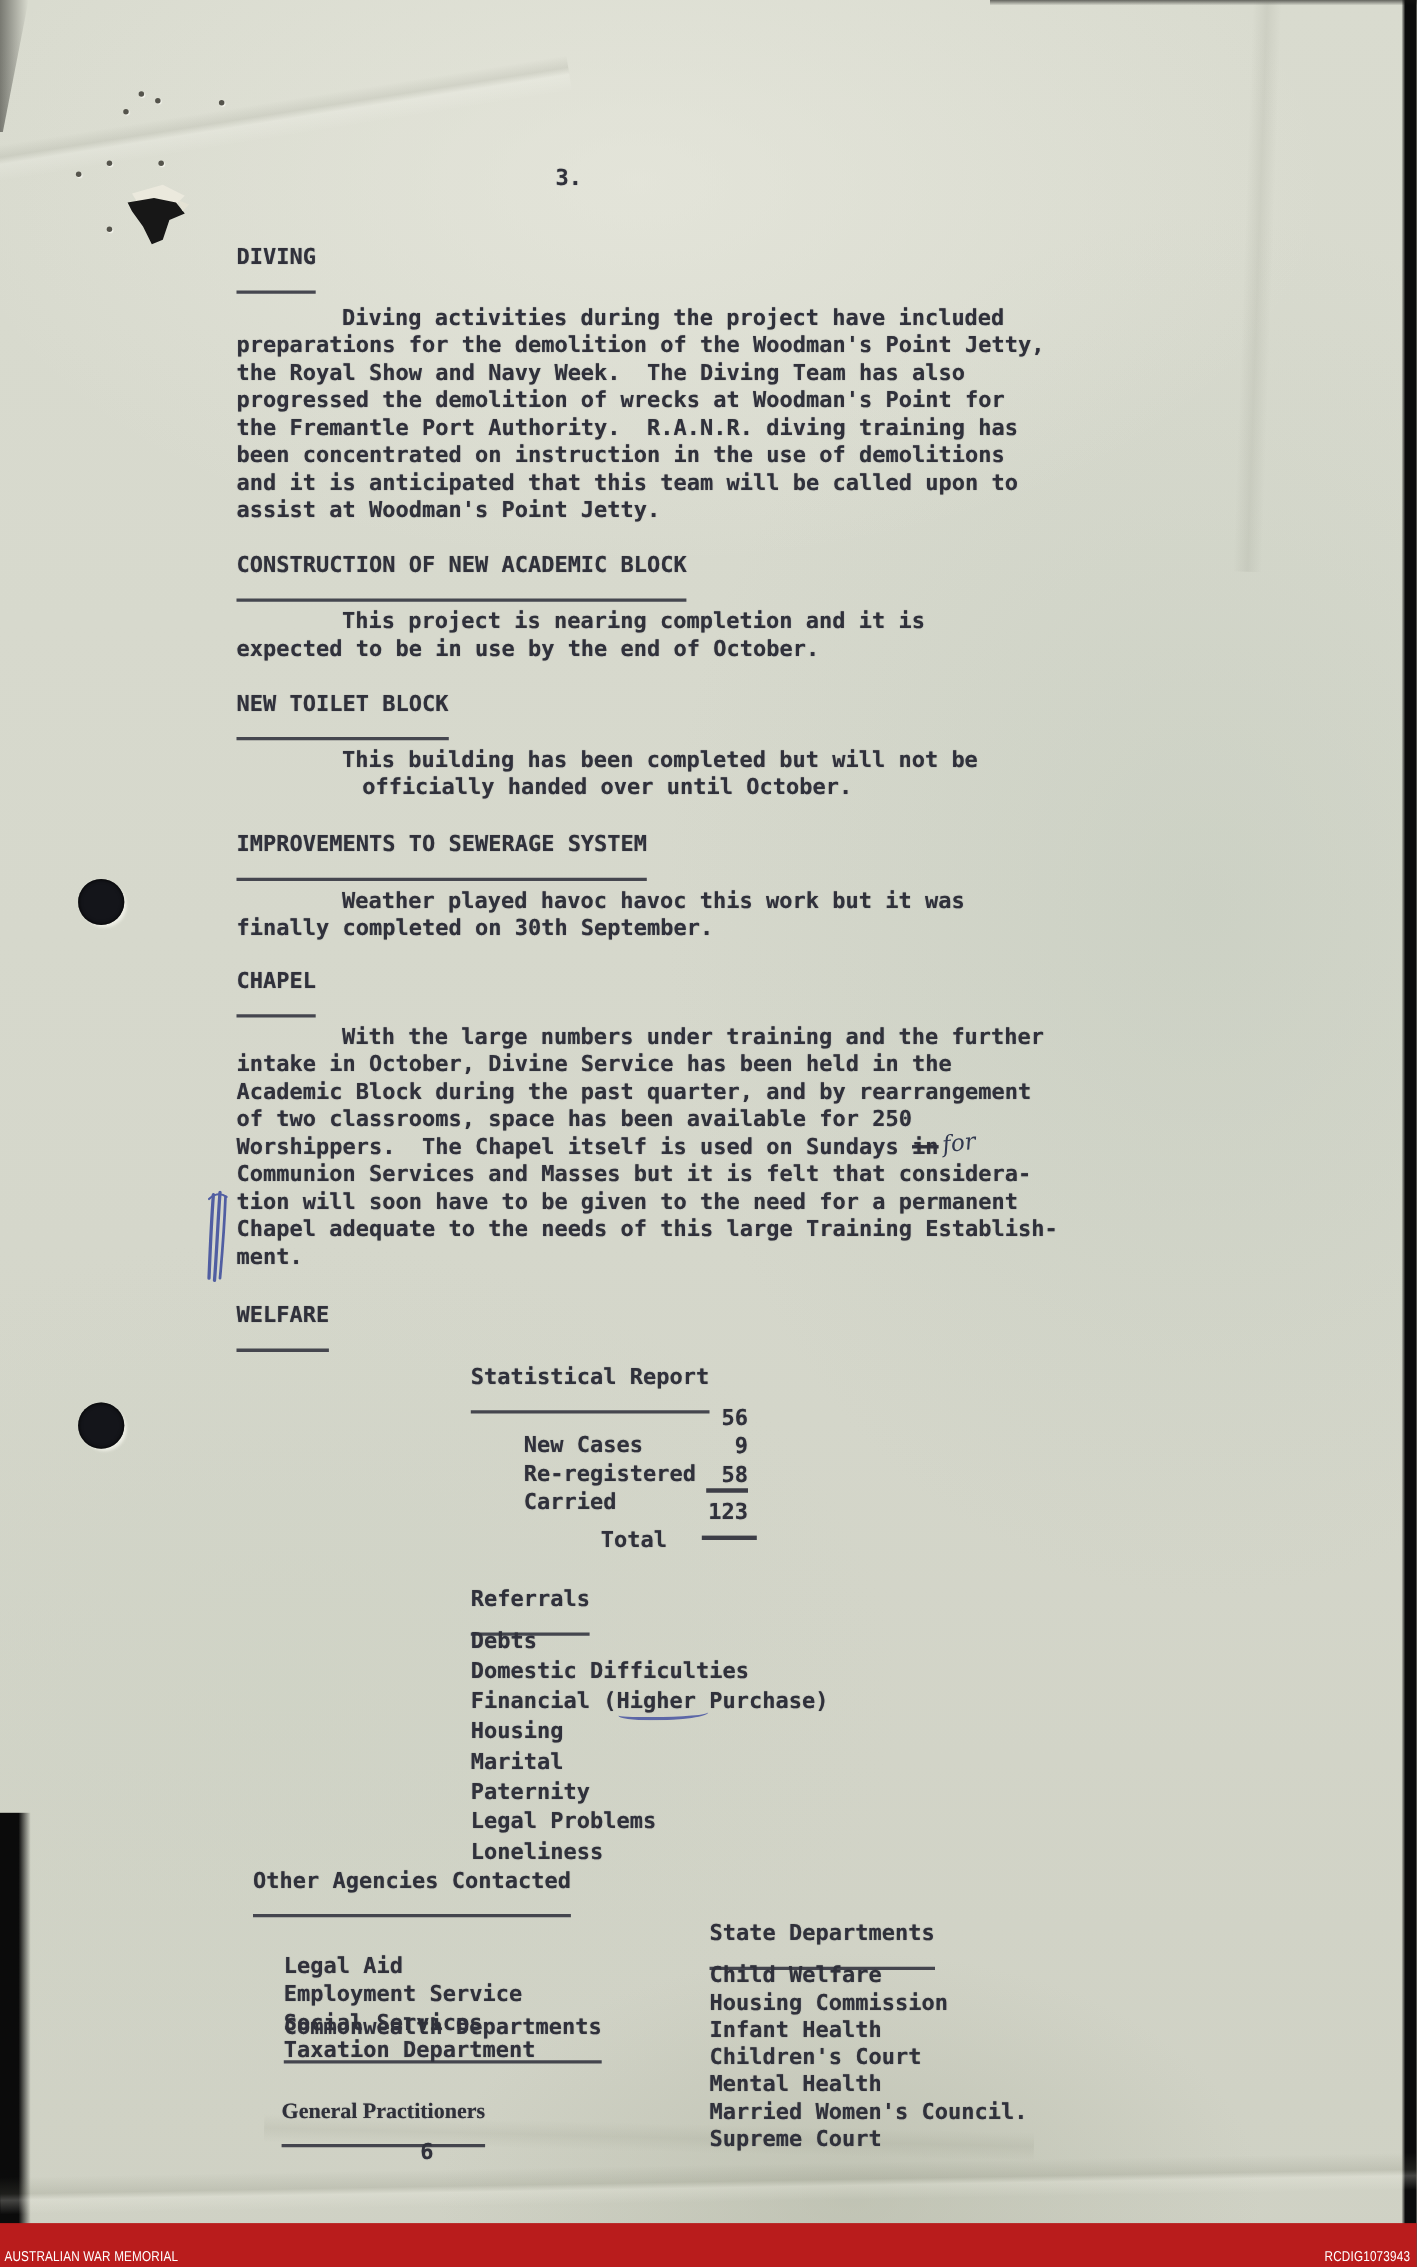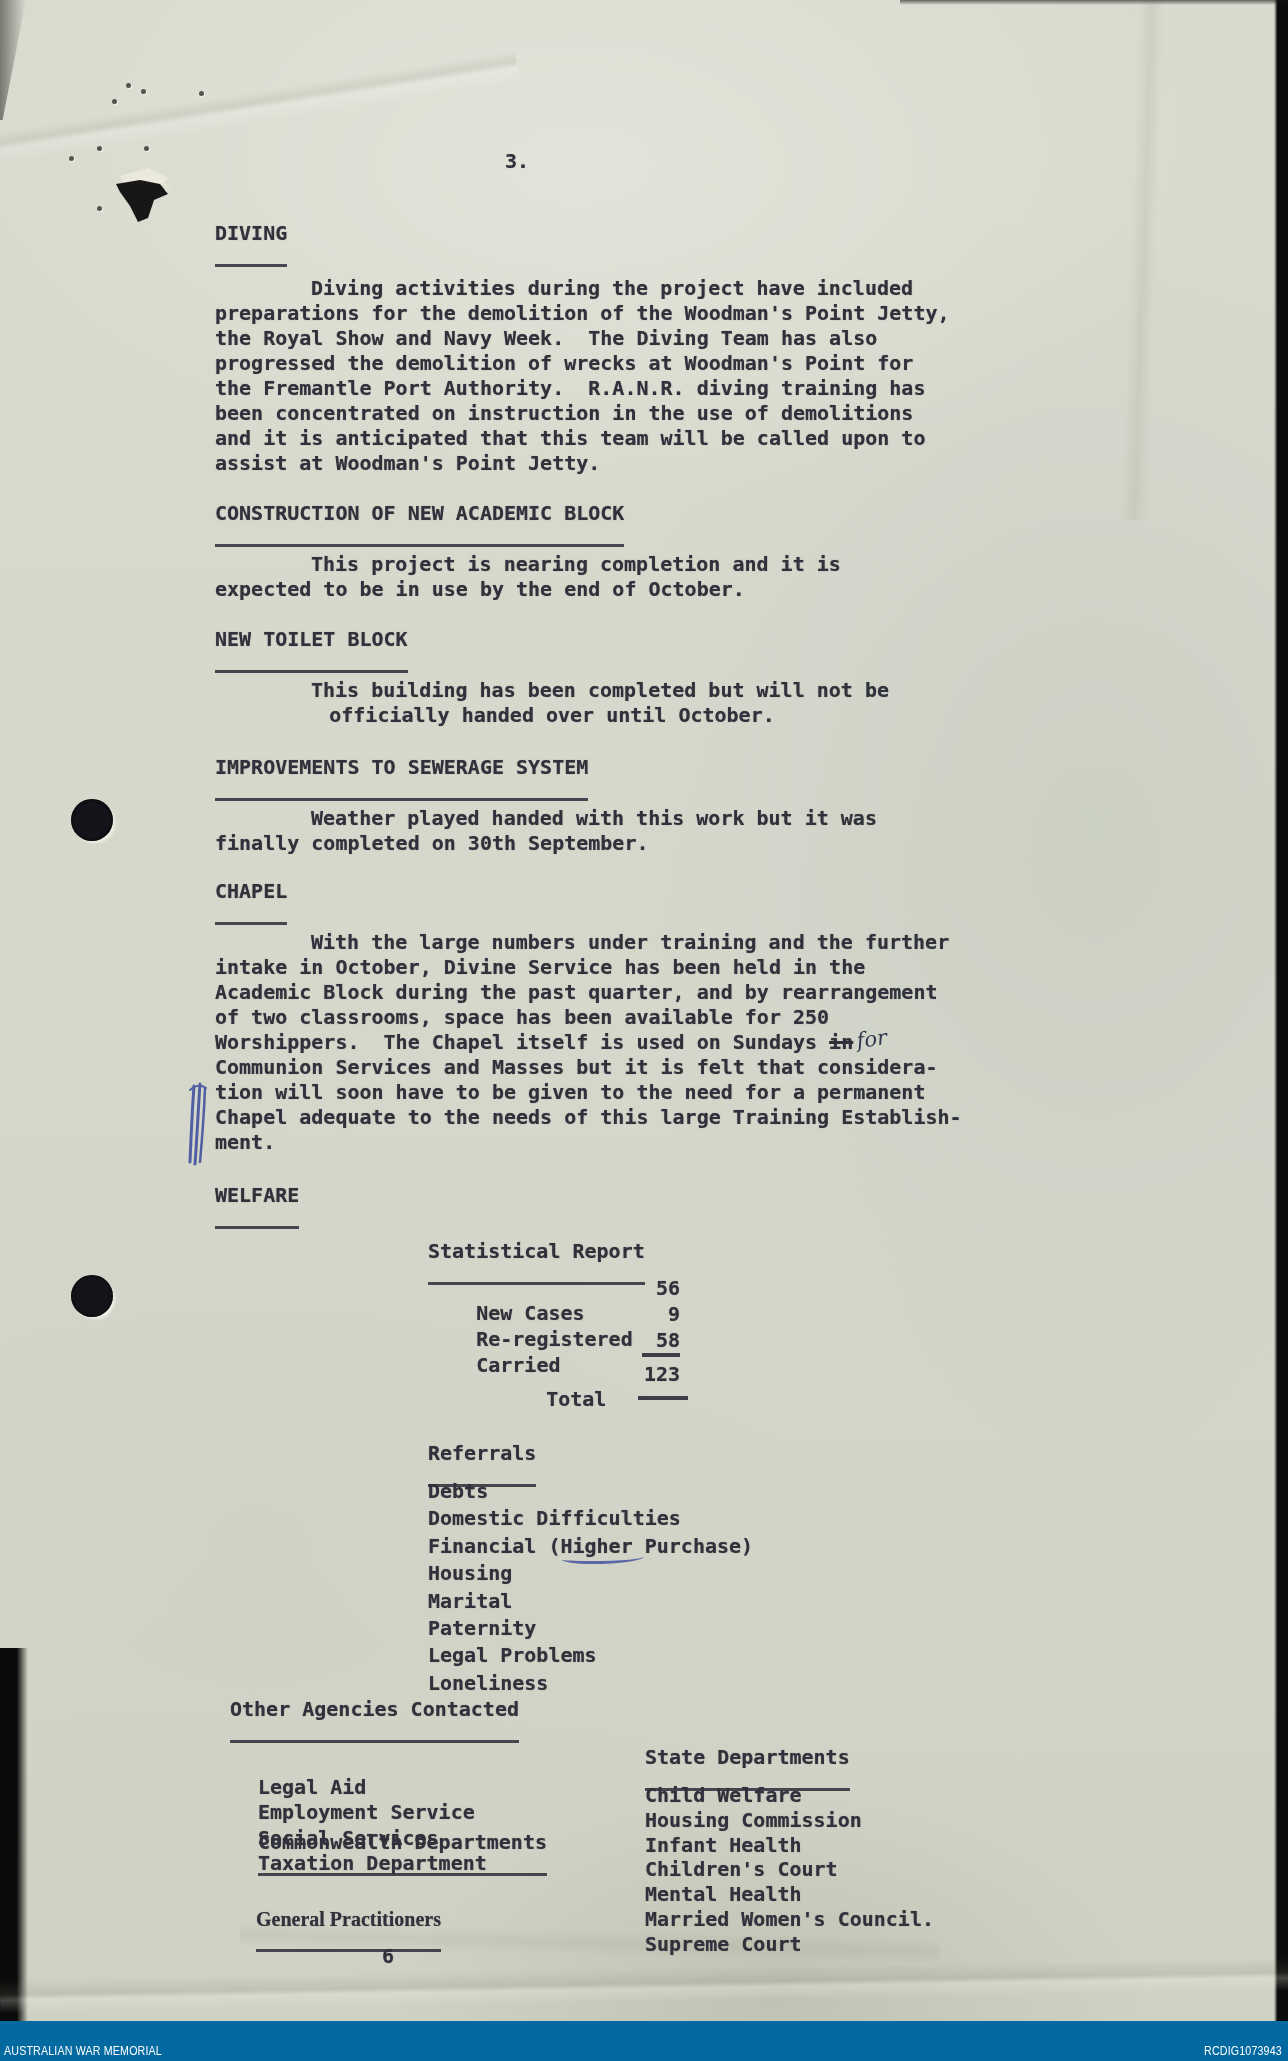--- a/index.html
+++ b/index.html
@@ -33,21 +33,21 @@
   .rule{position:absolute;background:rgba(44,45,56,.9);}
   .blue-underline{
     position:absolute;height:9px;border-bottom:3px solid #3f4da0;opacity:.8;
     border-radius:0 0 70% 40%;
   }
   .punch{position:absolute;width:42px;height:42px;border-radius:50%;background:#14151a;
     box-shadow:3px 3px 3px -1px rgba(248,248,240,.75), inset 0 0 4px #000;}
   .pin{position:absolute;width:5px;height:5px;border-radius:50%;background:#55544c;
     box-shadow:1px 1px 1px rgba(250,250,244,.8);}
   .crease{position:absolute;pointer-events:none;}
-  .footer-bar{position:absolute;left:0;top:2021px;width:1288px;height:40px;background:#0369a1;}
+  .footer-bar{position:absolute;left:0;top:2021px;width:1288px;height:40px;background:#b91c1c;}
   .footer-text{
     position:absolute;bottom:3px;color:#fff;font:400 13px/14px "Liberation Sans", sans-serif;
     letter-spacing:.2px;white-space:nowrap;
   }
   .edge{position:absolute;pointer-events:none;}
 </style>
 </head>
 <body>
 
 <div class="edge" style="right:0;top:0;width:14px;height:2061px;background:linear-gradient(to left,#0b0b0b 75%,rgba(11,11,11,0));"></div>
@@ -114,21 +114,21 @@
 </div>
 <div class="tw" style="left:215px;top:678px;text-align:center;">
   <div class="line ind">This building has been completed but will not be</div>
   <div class="line">officially handed over until October.</div>
 </div>
 
 <div class="tw hd" style="left:215px;top:755px;">
   <span>IMPROVEMENTS TO SEWERAGE SYSTEM</span>
 </div>
 <div class="tw" style="left:215px;top:806px;">
-  <div class="line ind">Weather played handed with this work but it was</div>
+  <div class="line ind">Weather played havoc havoc this work but it was</div>
   <div class="line">finally completed on 30th September.</div>
 </div>
 
 <div class="tw hd" style="left:215px;top:879px;">
   <span>CHAPEL</span>
 </div>
 <div class="tw" style="left:215px;top:930px;">
   <div class="line ind">With the large numbers under training and the further</div>
   <div class="line">intake in October, Divine Service has been held in the</div>
   <div class="line">Academic Block during the past quarter, and by rearrangement</div>

